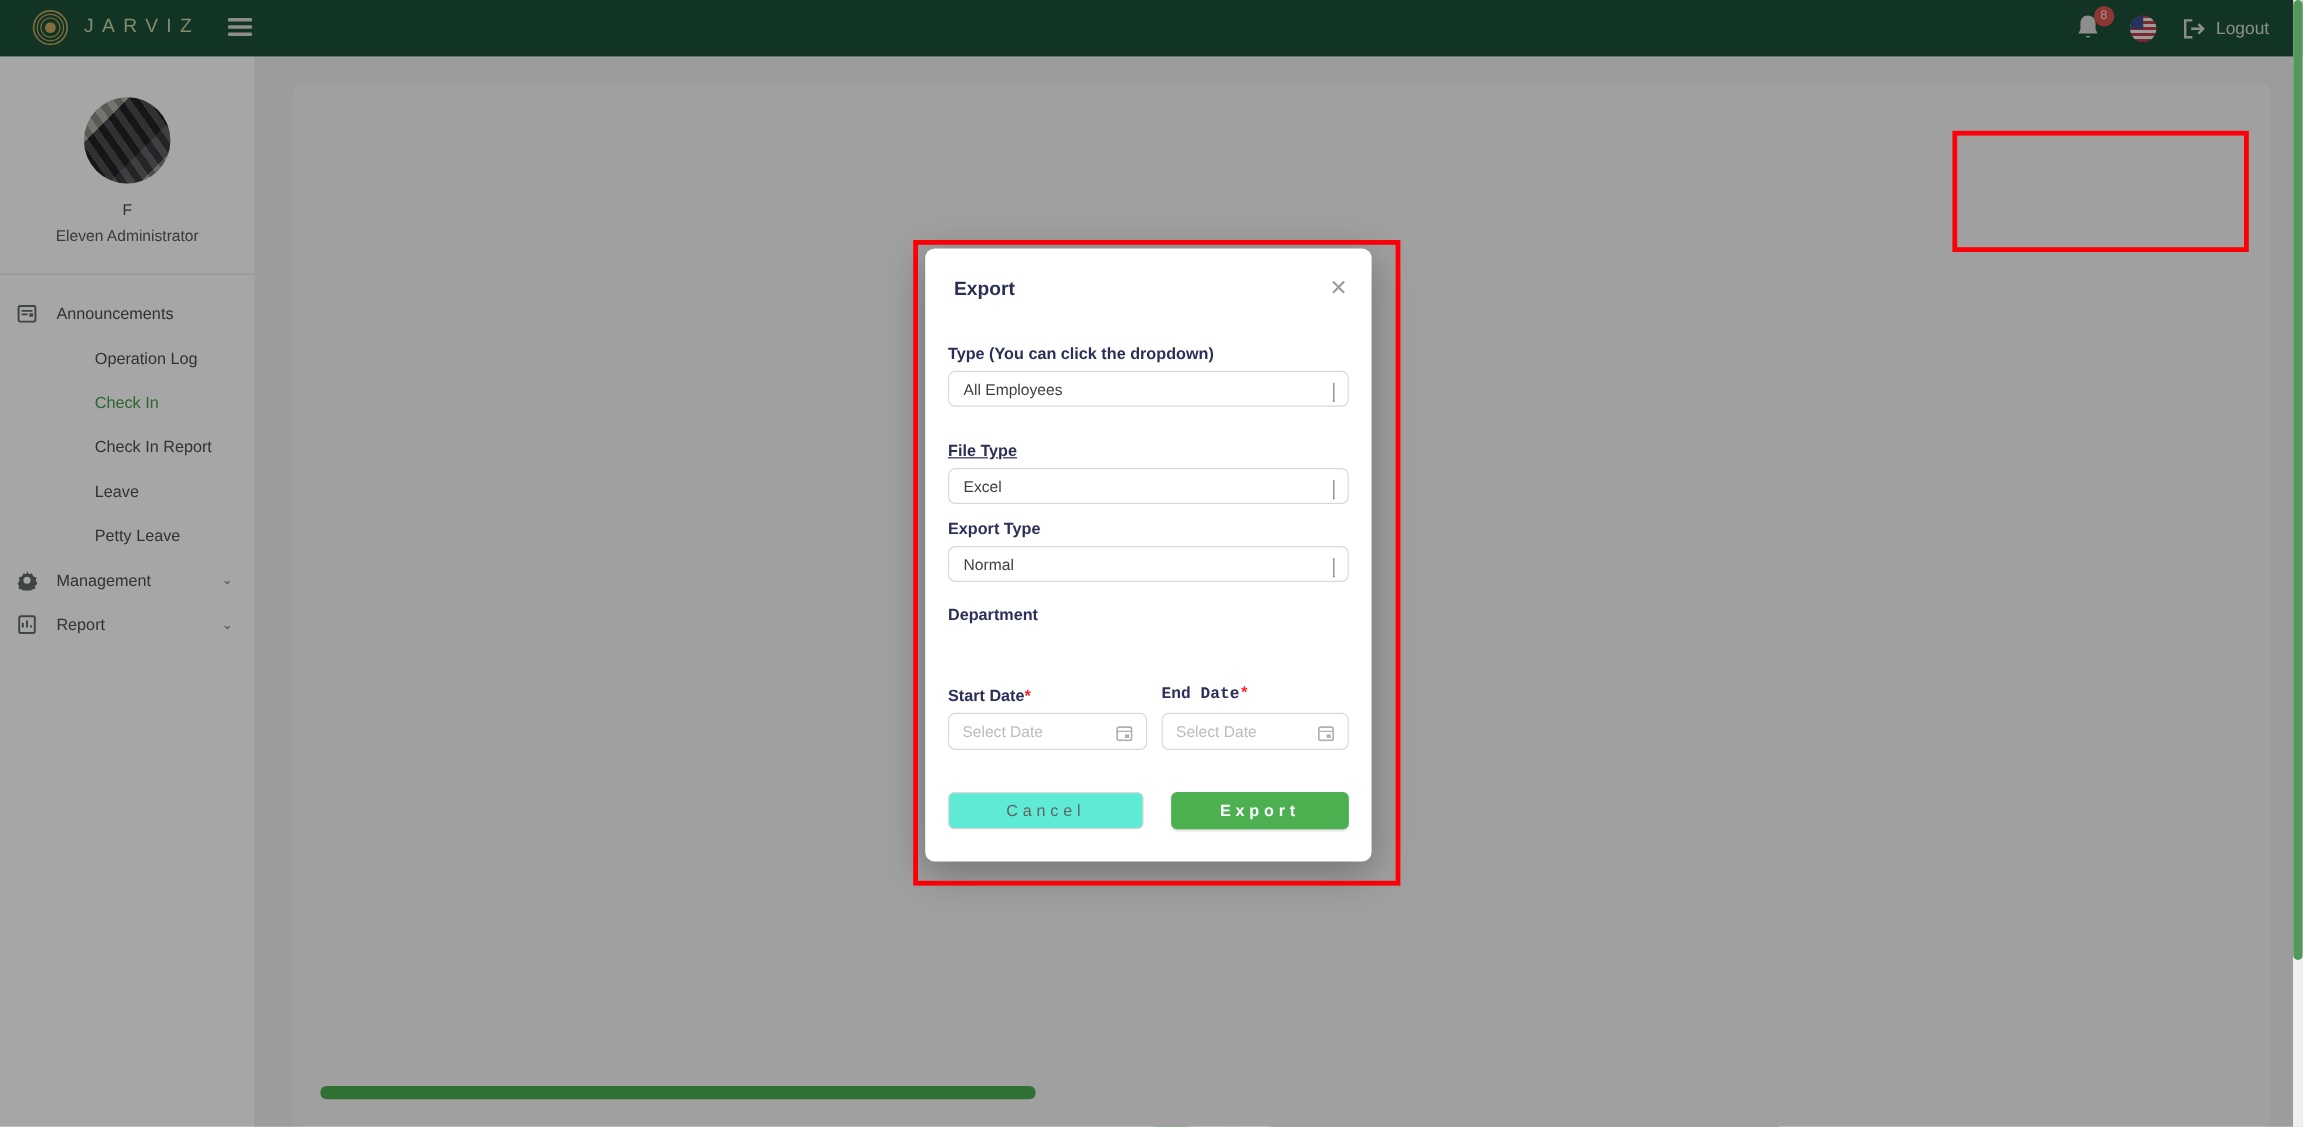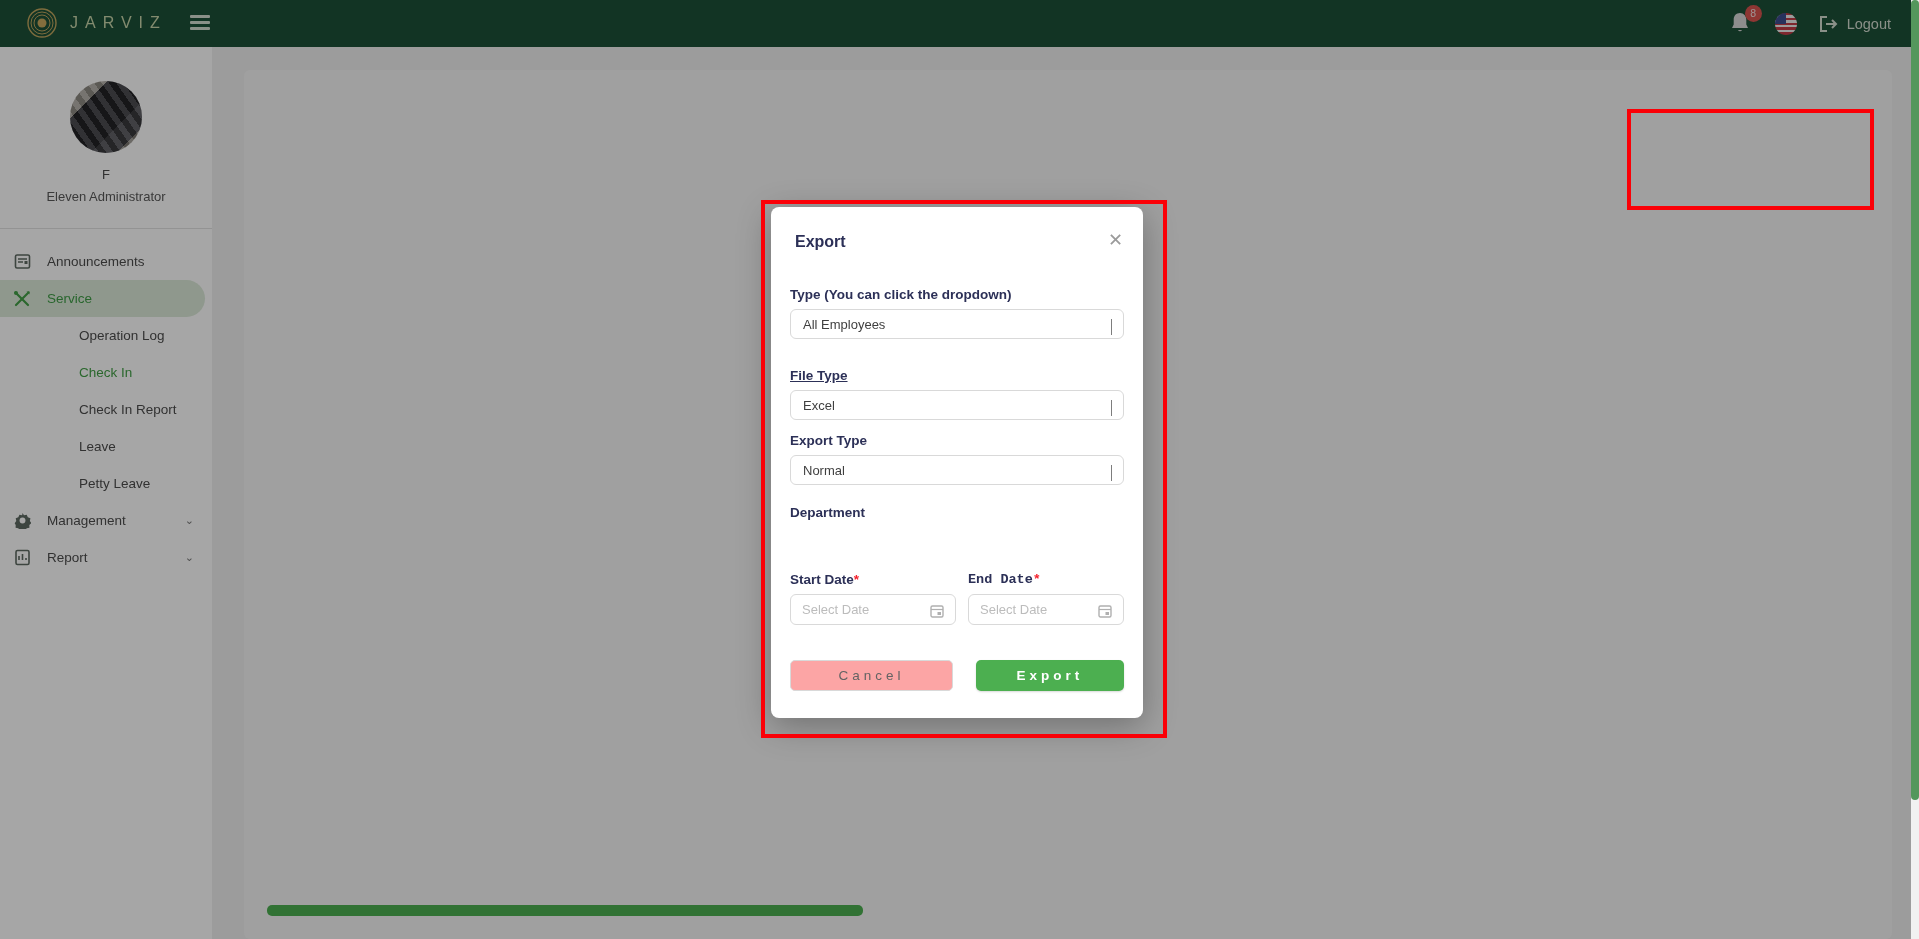--- a/index.html
+++ b/index.html
@@ -78,21 +78,21 @@
   .modal { position:absolute; left:771px; top:207px; width:372px; height:511px; background:#ffffff; border-radius:8px; box-shadow:0 8px 34px rgba(0,0,0,.3); z-index:50; }
   .modal-title { position:absolute; left:24px; top:26px; font-size:16px; font-weight:bold; color:#2c3057; }
   .modal-close { position:absolute; right:20px; top:22px; font-size:18px; color:#9b9b9b; cursor:pointer; }
   .m-label { position:absolute; left:19px; font-size:13.5px; font-weight:bold; color:#2c3057; }
   .m-label .req { color:#f5222d; }
   .m-select { position:absolute; left:19px; width:334px; height:30px; border:1px solid #d9d9d9; border-radius:6px; display:flex; align-items:center; padding-left:12px; font-size:13px; color:#3f3f3f; cursor:pointer; background:#fff; }
   .m-select.placeholder { color:#bcbcbc; }
   .m-select .box-right { top:9px; }
   .m-date { position:absolute; height:31px; border:1px solid #d9d9d9; border-radius:6px; display:flex; align-items:center; padding-left:11px; font-size:13px; color:#bcbcbc; background:#fff; cursor:pointer; }
   .m-btn { position:absolute; top:453px; height:31px; border-radius:5px; display:flex; align-items:center; justify-content:center; font-size:13.5px; letter-spacing:4px; cursor:pointer; }
-  .m-cancel { left:19px; width:163px; background:#fca5a5; border:1px solid #d9d9d9; color:#636363; }
+  .m-cancel { left:19px; width:163px; background:#5eead4; border:1px solid #d9d9d9; color:#636363; }
   .m-export { left:205px; width:148px; background:#4caf50; color:#ffffff; font-weight:bold; box-shadow:0 1px 2px rgba(0,0,0,.15); }
 
   .annot { position:absolute; border:4px solid #fb0007; z-index:60; }
   .annot-export { left:1627px; top:109px; width:247px; height:101px; }
   .annot-modal { left:761px; top:200px; width:406px; height:538px; }
 
   svg { display:block; }
 </style>
 </head>
 <body>
@@ -140,31 +140,20 @@
       <div class="menu-item">
         <span class="mi-icon">
           <svg width="17" height="17" viewBox="0 0 17 17">
             <rect x="1.5" y="2" width="14" height="13" rx="1.5" fill="none" stroke="#5f6b63" stroke-width="1.6"></rect>
             <path d="M4 6h9M4 9h5" stroke="#5f6b63" stroke-width="1.5"></path>
             <rect x="10.5" y="8" width="3" height="3" fill="#5f6b63"></rect>
           </svg>
         </span>
         <span class="mi-label">Announcements</span>
       </div>
-      <div class="menu-item pill">
-        <span class="mi-icon">
-          <svg width="18" height="18" viewBox="0 0 18 18">
-            <path d="M2.5 2.5 15 15" stroke="#43a047" stroke-width="2.2" stroke-linecap="round"></path>
-            <path d="M15.5 2.5 3 15" stroke="#43a047" stroke-width="2.2" stroke-linecap="round"></path>
-            <circle cx="3" cy="3" r="2" fill="#43a047"></circle>
-            <path d="M13.5 1.5h3v3" fill="#43a047"></path>
-          </svg>
-        </span>
-        <span class="mi-label">Service</span>
-      </div>
       <div class="menu-item sub">
         <span class="mi-label">Operation Log</span>
       </div>
       <div class="menu-item sub active-sub">
         <span class="mi-label">Check In</span>
       </div>
       <div class="menu-item sub">
         <span class="mi-label">Check In Report</span>
       </div>
       <div class="menu-item sub">

